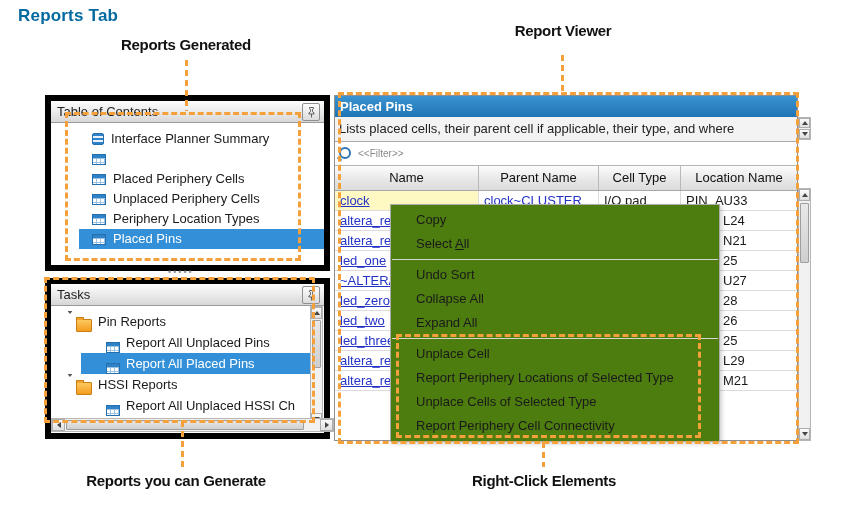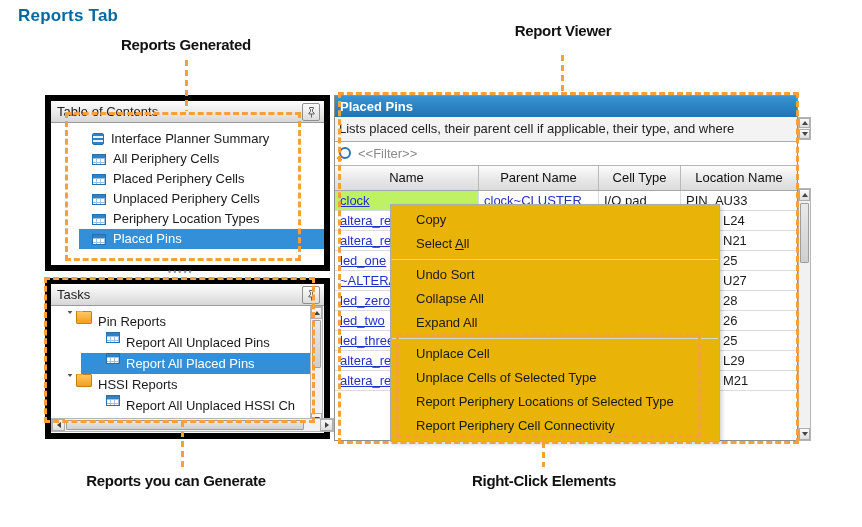--- a/index.html
+++ b/index.html
@@ -19,21 +19,21 @@
   .pin-btn{position:absolute;right:4px;top:2px;width:16px;height:16px;border:1px solid #8f8f8f;border-radius:2px;
            background:linear-gradient(#fcfcfc,#dcdcdc);display:flex;align-items:center;justify-content:center;}
   .pin-btn svg{width:9px;height:11px;}
 
   
   .toc-row{height:20px;line-height:20px;font-size:13px;white-space:nowrap;display:flex;align-items:center;}
   .toc-row .ico{margin-left:41px;margin-right:7px;flex:0 0 auto;}
   .toc-row.sel{background:#3390D8;color:#fff;margin-left:28px;}
   .toc-row.sel .ico{margin-left:13px;}
 
-  .task-row{height:21px;line-height:21px;font-size:13px;white-space:nowrap;display:flex;align-items:flex-start;overflow:hidden;}
+  .task-row{height:21px;line-height:21px;font-size:13px;white-space:nowrap;display:flex;align-items:flex-end;overflow:hidden;}
   .task-row .tw{width:10px;margin-left:15px;flex:0 0 auto;}
   .task-row.child{padding-left:55px;}
   .task-row.sel{background:#3390D8;color:#fff;margin-left:30px;padding-left:25px;margin-right:3px;}
 
   .tri-down{width:0;height:0;border-left:4px solid transparent;border-right:4px solid transparent;border-top:5px solid #555;}
 
   .tbl-ico{width:14px;height:11px;box-sizing:border-box;border:1px solid #246fae;background:
      linear-gradient(#2f82c8 0 3px,rgba(0,0,0,0) 3px),
      repeating-linear-gradient(to right,rgba(0,0,0,0) 0 3px,#9cc3e4 3px 4px),
      repeating-linear-gradient(to bottom,rgba(0,0,0,0) 0 3px,#9cc3e4 3px 4px),#fff;flex:0 0 auto;}
@@ -58,35 +58,35 @@
   
   #report-viewer{position:absolute;left:334px;top:95px;width:464px;height:346px;border:1px solid #8f8f8f;
                  box-sizing:border-box;background:#fff;display:flex;flex-direction:column;}
   .rv-title{height:21px;line-height:21px;background:linear-gradient(#3a93d2,#1f74b4);color:#fff;
             font-size:13px;font-weight:bold;padding-left:5px;flex:0 0 auto;}
   .rv-desc{height:24px;line-height:24px;background:#f3f3f3;border-bottom:1px solid #ababab;font-size:13px;color:#222;
            padding-left:4px;white-space:nowrap;overflow:hidden;flex:0 0 auto;}
   .rv-filter{height:23px;background:#fff;border-bottom:1px solid #b5b5b5;display:flex;align-items:center;flex:0 0 auto;}
   .mag{width:8px;height:8px;border:2px solid #2e75b5;border-radius:50%;position:relative;margin:0 5px 2px 4px;flex:0 0 auto;}
   .mag:after{content:"";position:absolute;width:5px;height:2px;background:#2e75b5;transform:rotate(38deg);left:-4px;top:9px;}
-  .rv-filter input{border:none;outline:none;font-size:13px;color:#404040;font-family:"Liberation Sans",sans-serif;width:380px;background:transparent;}
+  .rv-filter input{border:none;outline:none;font-size:10px;color:#404040;font-family:"Liberation Sans",sans-serif;width:380px;background:transparent;}
   .rv-filter input::placeholder{color:#8a8a8a;opacity:1;}
   .rv-head{height:24px;display:flex;flex:0 0 auto;background:linear-gradient(#fcfcfc,#e6e6e6 60%,#dcdcdc);border-bottom:1px solid #a8a8a8;}
   .rv-head .hc{box-sizing:border-box;border-right:1px solid #b9b9b9;font-size:13px;line-height:23px;text-align:center;color:#111;}
   .rv-body{flex:1 1 auto;position:relative;background:#fff;overflow:hidden;}
   .trow{height:20px;display:flex;border-bottom:1px solid #dcdcdc;box-sizing:border-box;}
   .trow .tc{box-sizing:border-box;border-right:1px solid #dcdcdc;font-size:13px;line-height:19px;white-space:nowrap;
             overflow:hidden;padding-left:5px;}
   .c0{width:144px;} .c1{width:120px;} .c2{width:82px;} .c3{width:116px;border-right:none !important;}
   .link{color:#2433C6;text-decoration:underline;}
-  .tc.selcell{background:#bef264;}
+  .tc.selcell{background:#fef9c3;}
   .tc.clip{padding-left:42px;}
 
   
-  #context-menu{position:absolute;left:390px;top:204px;width:330px;background:#eab308;border:1px solid #ababab;
+  #context-menu{position:absolute;left:390px;top:204px;width:330px;background:#4d7c0f;border:1px solid #ababab;
                 box-shadow:2px 2px 4px rgba(0,0,0,0.18);z-index:40;padding:3px 0;box-sizing:border-box;}
   .menu-item{height:24px;line-height:24px;font-size:13px;color:#1a1a1a;padding-left:25px;white-space:nowrap;}
   .menu-sep{height:1px;background:#d6d6d6;margin:3px 1px;}
   .menu-item u, .menu-item .u{text-decoration:underline;}
 
   .splitter-dots{position:absolute;left:168px;top:268px;width:40px;color:#999;font-size:9px;letter-spacing:2px;line-height:9px;}
 </style>
 </head>
 <body>
 
@@ -114,21 +114,20 @@
           </svg>
         </span>
     </div>
     <div style="padding-top:6px;">
       <div class="toc-row">
         <span class="ico sum-ico"></span>
         <span>Interface Planner Summary</span>
       </div>
       <div class="toc-row">
         <span class="ico tbl-ico"></span>
-        <span>All Periphery Cells</span>
       </div>
       <div class="toc-row">
         <span class="ico tbl-ico"></span>
         <span>Placed Periphery Cells</span>
       </div>
       <div class="toc-row">
         <span class="ico tbl-ico"></span>
         <span>Unplaced Periphery Cells</span>
       </div>
       <div class="toc-row">
@@ -298,22 +297,22 @@
 
   <div id="context-menu">
     <div class="menu-item"><span>Copy</span><span class="u"></span><span></span></div>
     <div class="menu-item"><span>Select </span><span class="u">A</span><span>ll</span></div>
     <div class="menu-sep"></div>
     <div class="menu-item"><span>Undo Sort</span><span class="u"></span><span></span></div>
     <div class="menu-item"><span>Collapse All</span><span class="u"></span><span></span></div>
     <div class="menu-item"><span>Expand All</span><span class="u"></span><span></span></div>
     <div class="menu-sep"></div>
     <div class="menu-item"><span>Unplace Cell</span><span class="u"></span><span></span></div>
+    <div class="menu-item"><span>Report Periphery Locations of Selected Type</span><span class="u"></span><span></span></div>
     <div class="menu-item"><span>Unplace Cells of Selected Type</span><span class="u"></span><span></span></div>
-    <div class="menu-item"><span>Report Periphery Locations of Selected Type</span><span class="u"></span><span></span></div>
     <div class="menu-item"><span>Report Periphery Cell Connectivity</span><span class="u"></span><span></span></div>
   </div>
 
   <div class="obox" style="left:65px;top:112px;width:230px;height:143px;"></div>
   <div class="obox" style="left:44px;top:277px;width:265px;height:140px;"></div>
   <div class="obox" style="left:338px;top:92px;width:455px;height:346px;"></div>
   <div class="obox" style="left:396px;top:334px;width:299px;height:98px;"></div>
 
 </div>
 

